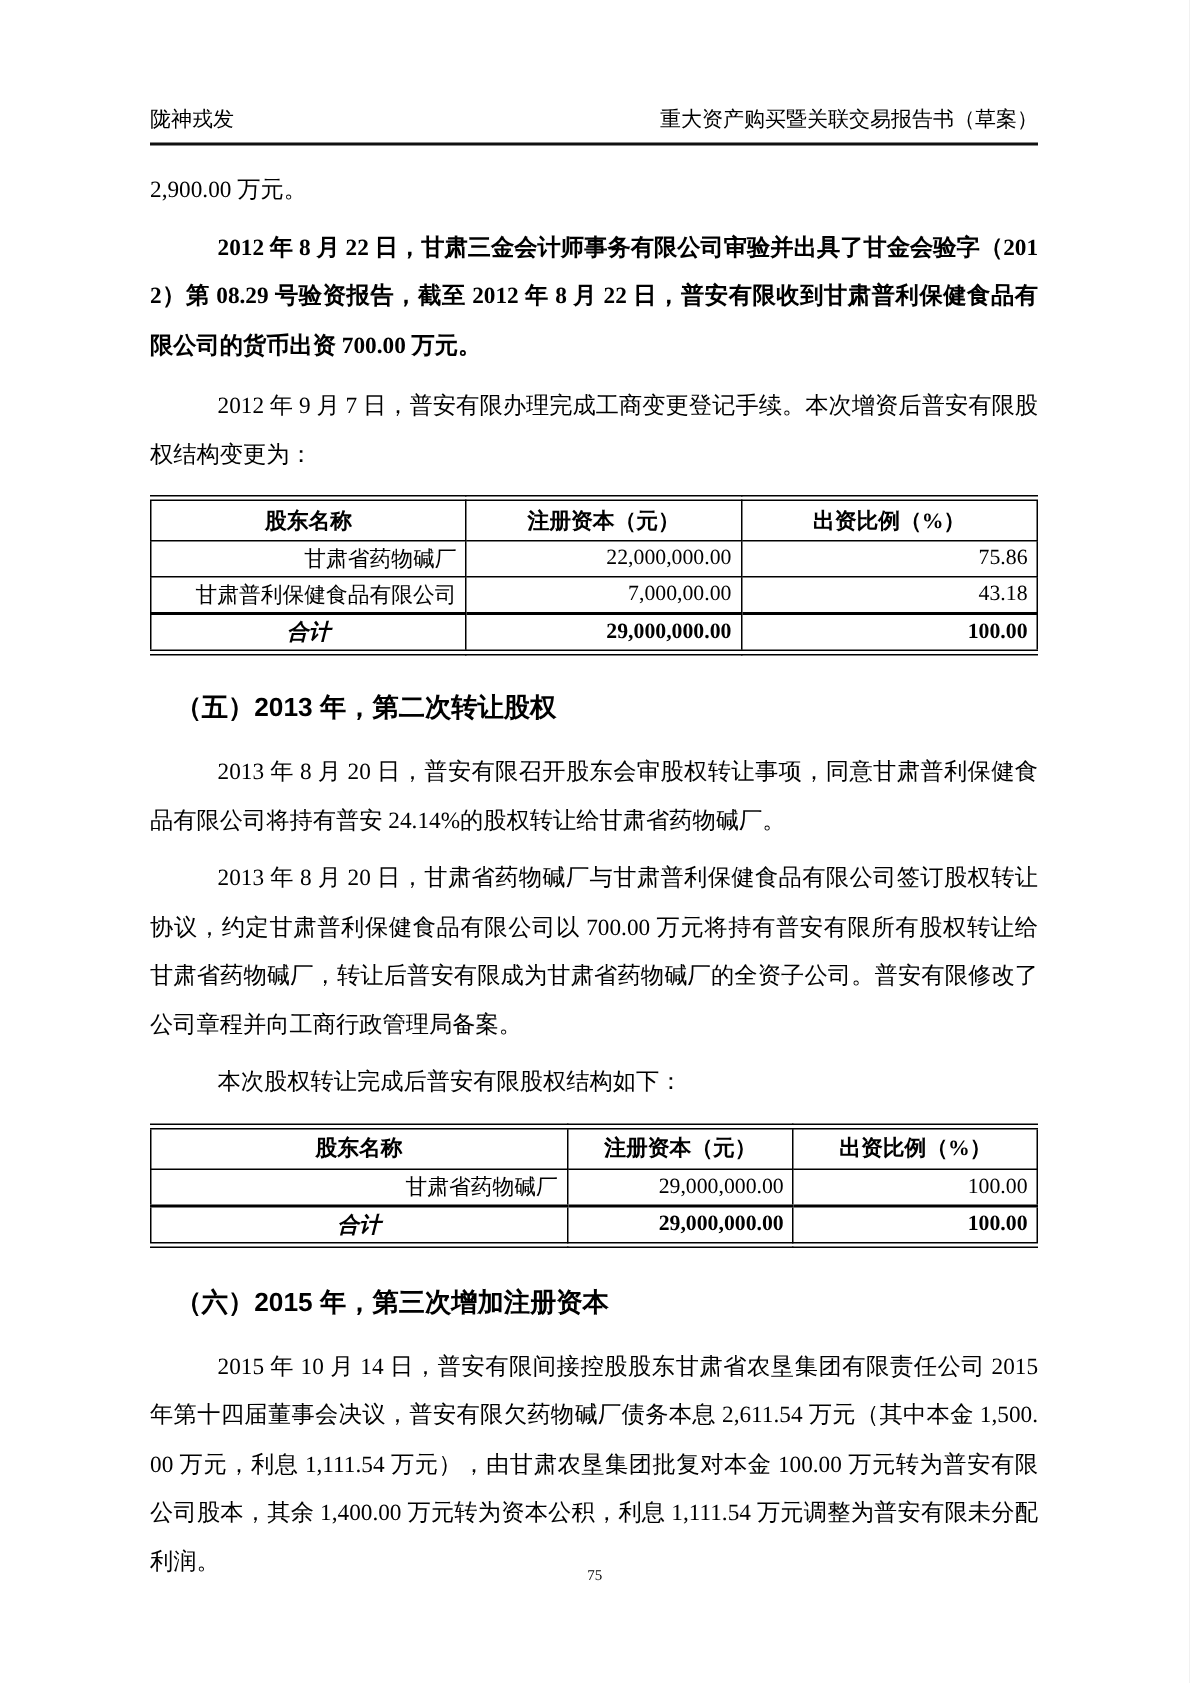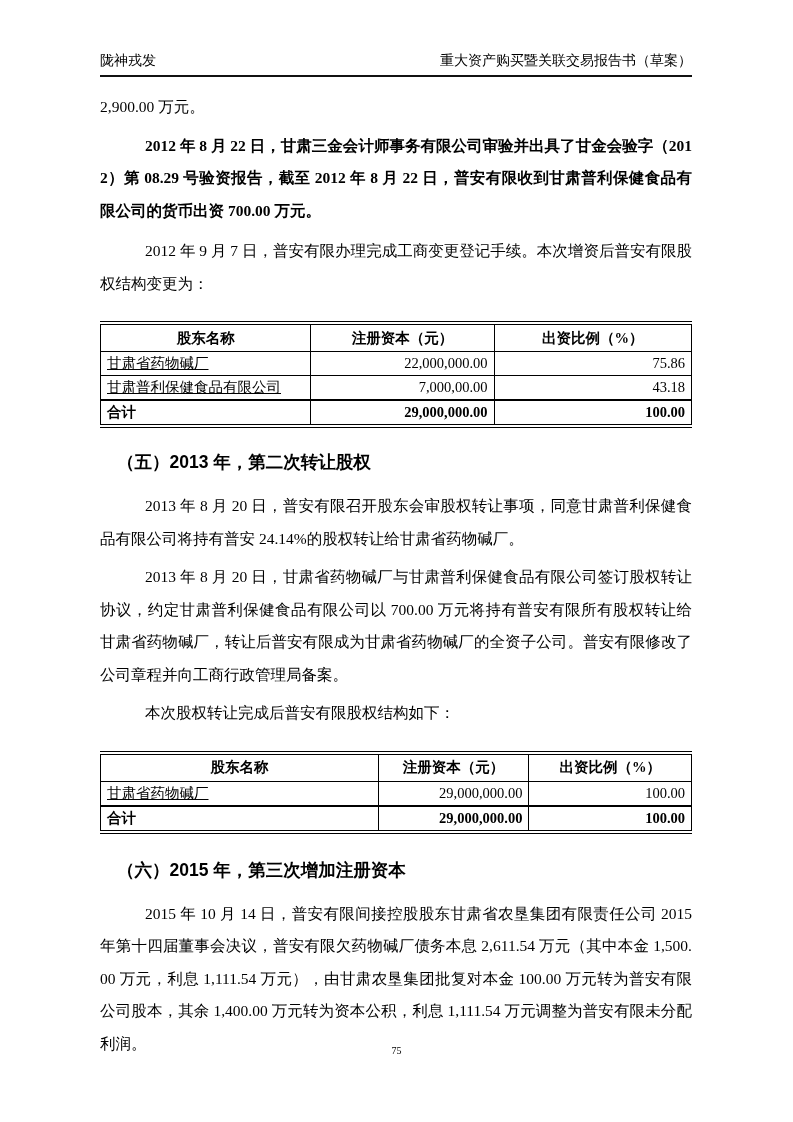--- a/index.html
+++ b/index.html
@@ -16,21 +16,21 @@
   .content {
     position: absolute;
     left: 100px;
     top: 0;
     width: 592px;
   }
   .page-header {
     display: flex;
     justify-content: space-between;
     align-items: flex-end;
-    padding-top: 52px;
+    padding-top: 72px;
     padding-bottom: 5px;
     border-bottom: 2px solid #111;
     font-size: 14px;
     line-height: 18px;
   }
   .para {
     font-size: 15.5px;
     line-height: 32.5px;
     text-align: justify;
     margin: 0;
@@ -54,39 +54,39 @@
   }
   .h5 { margin-top: 22px; }
   .h6 { margin-top: 24px; }
   table.share-table {
     width: 100%;
     border-collapse: collapse;
     table-layout: fixed;
     font-size: 14.5px;
     border-top: 4px double #000;
     border-bottom: 4px double #000;
-    margin-top: 21px;
+    margin-top: 10px;
     border-radius: 11px;
   }
   table.share-table th, table.share-table td {
     border: 1px solid #000;
     padding: 0 6px;
     height: 23px;
     overflow: hidden;
     white-space: nowrap;
   }
   table.share-table th {
     font-weight: bold;
     text-align: center;
     height: 26px;
   }
-  td.cell-name { text-align: left; text-decoration: underline; }
+  td.cell-name { text-align: right; }
   td.cell-num { text-align: right; }
   tr.total-row td { font-weight: bold; border-top: 2px solid #000; }
-  tr.total-row td.cell-label { text-align: left; }
+  tr.total-row td.cell-label { text-align: center; font-style: italic; }
   .page-footer {
     position: absolute;
     left: 0;
     right: 0;
     bottom: 66px;
     text-align: center;
     font-size: 10px;
   }
 </style>
 </head>

